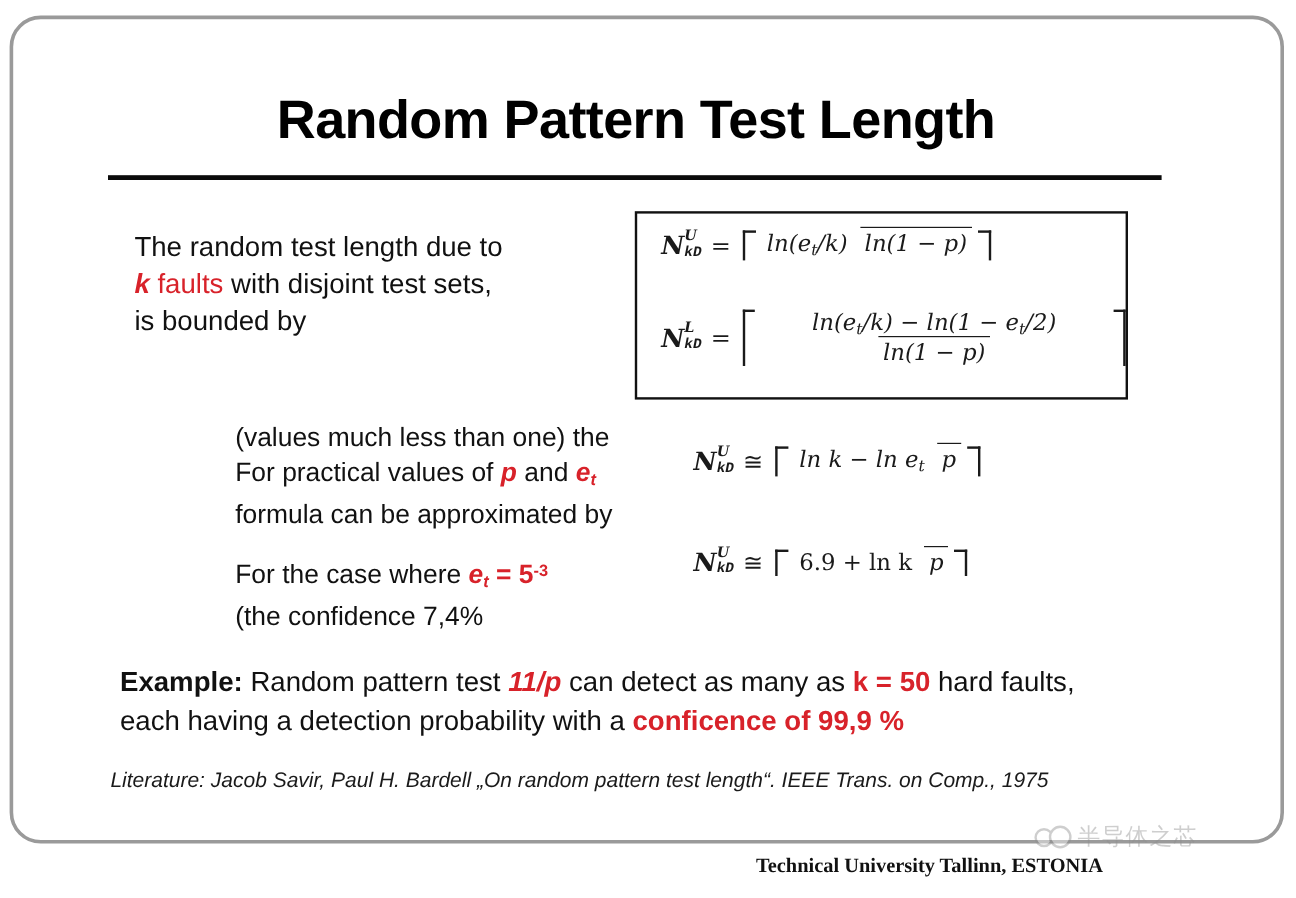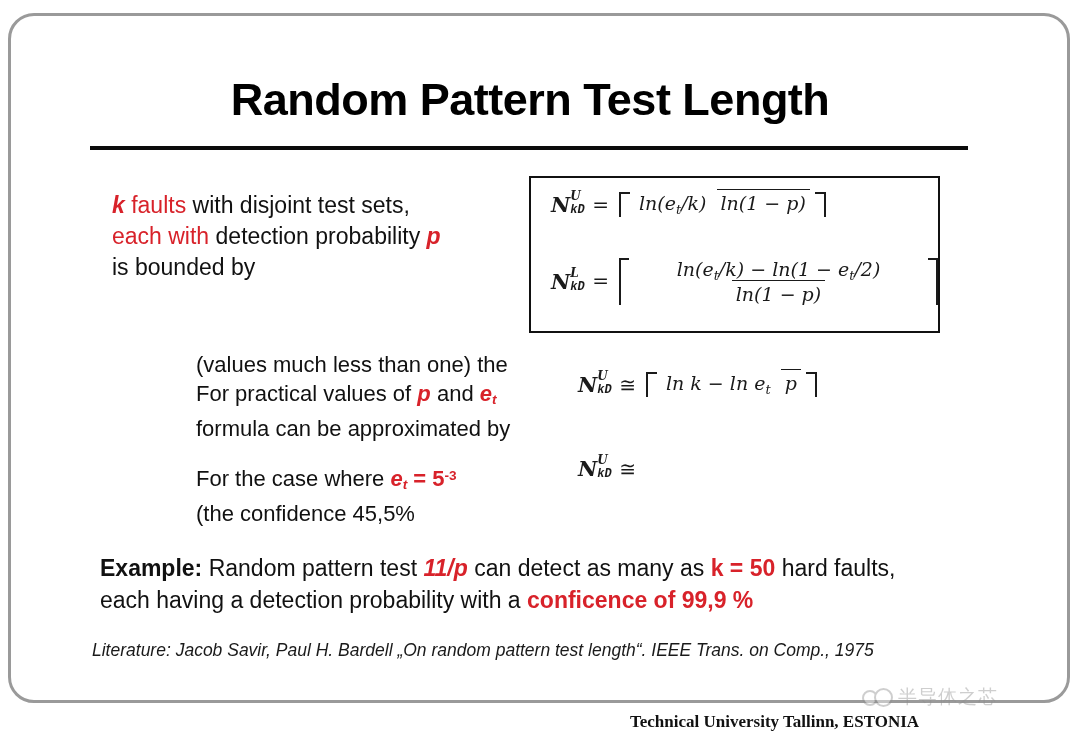--- a/index.html
+++ b/index.html
@@ -251,28 +251,26 @@
 
 <div id="slide">
 
   <div id="slide-frame"></div>
 
   <div id="title">Random Pattern Test Length</div>
   <div id="title-rule"></div>
 
   <div id="intro">
     <div>
+      <span>The random test length due to</span>
+    </div>
+    <div>
       <span class="red bold ital">k</span>
       <span class="red">faults</span>
       <span>with disjoint test sets,</span>
-    </div>
-    <div>
-      <span class="red">each with</span>
-      <span>detection probability</span>
-      <span class="red bold ital">p</span>
     </div>
     <div>
       <span>is bounded by</span>
     </div>
   </div>
 
   <div id="formula-box">
 
     <div id="f1" class="math mrow">
       <span class="lhs"><span>N</span><span class="sup">U</span><span class="sub">kD</span></span>
@@ -324,26 +322,34 @@
       </span>
       <span class="brk-r"></span>
     </span>
   </div>
 
   <div id="para3">
     <div>
       <span>For the case where</span>
       <span class="red bold"><span class="ital">e</span><span class="sub-s">t</span><span>&nbsp;</span><span>= 5</span><span class="sup-s">-3</span></span>
     </div>
-    <div>(the confidence 45,5%</div>
+    <div>(the confidence 7,4%</div>
   </div>
 
   <div id="f4" class="math mrow">
     <span class="lhs"><span>N</span><span class="sup">U</span><span class="sub">kD</span></span>
     <span class="rel">≅</span>
+    <span class="brk">
+      <span class="brk-l"></span>
+      <span class="frac">
+        <span class="num"><span>6.9 + ln k</span></span>
+        <span class="den it">p</span>
+      </span>
+      <span class="brk-r"></span>
+    </span>
   </div>
 
   <div id="example">
     <div>
       <span class="bold">Example:</span>
       <span>Random pattern test</span>
       <span class="red bold ital">11/p</span>
       <span>can detect as many as</span>
       <span class="red bold">k = 50</span>
       <span>hard faults,</span>

